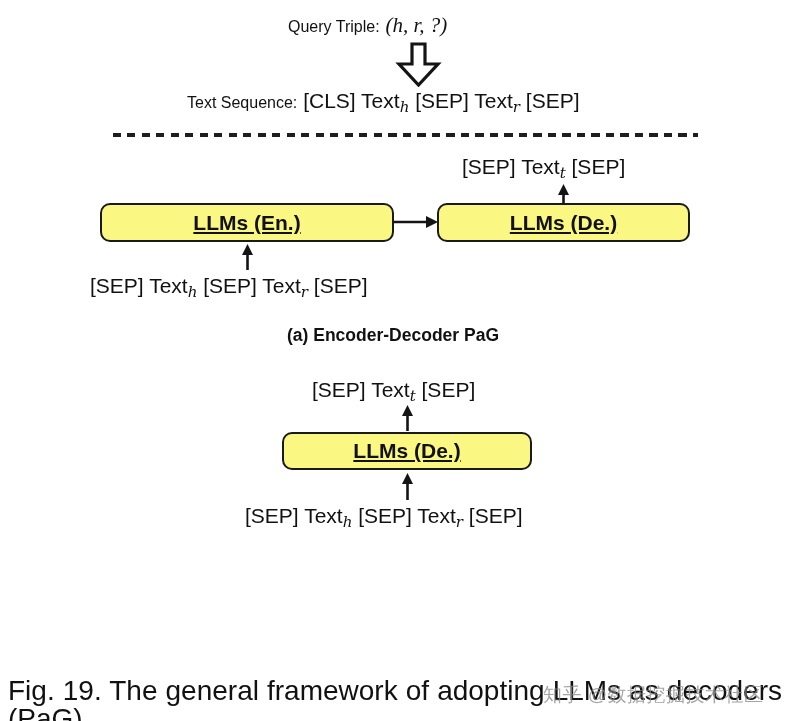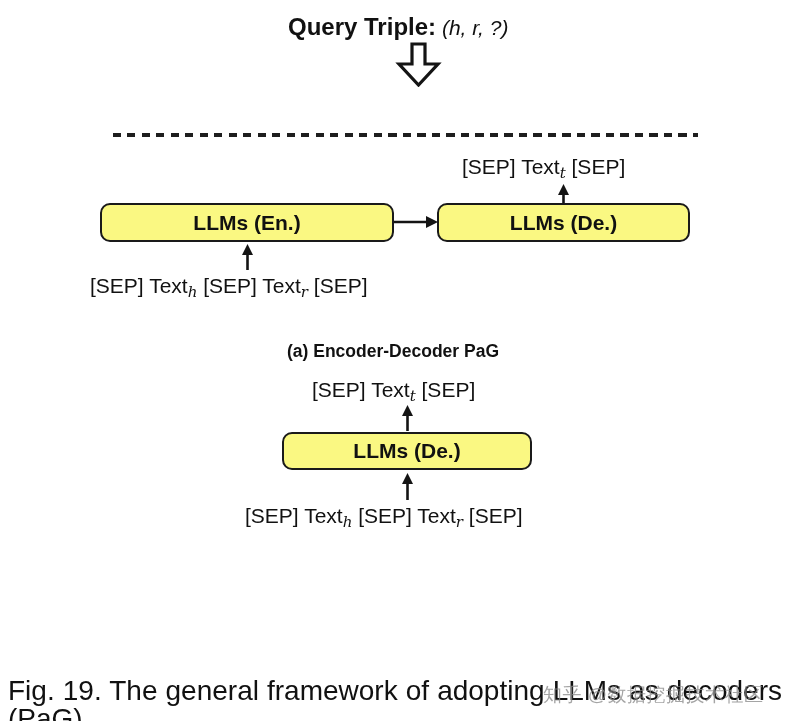--- a/index.html
+++ b/index.html
@@ -18,23 +18,23 @@
     font-family: "Liberation Sans", sans-serif;
     color: var(--text);
   }
   .abs { position: absolute; }
   .seq {
     position: absolute;
     font-size: 21px;
     white-space: nowrap;
     color: var(--text);
   }
-  .blabel { font-weight: bold; font-size: 24px; }
+  .blabel { font-weight: normal; font-size: 16px; }
   .math {
-    font-family: Liberation Sans, sans-serif;
+    font-family: Liberation Serif, serif;
     font-style: italic;
     font-size: 21px;
   }
   .msub {
     font-family: "DejaVu Serif", serif;
     font-style: italic;
     font-size: 15px;
     vertical-align: -4px;
   }
   .llm-box {
@@ -42,28 +42,28 @@
     background: var(--box-fill);
     border: 2.5px solid var(--box-border);
     border-radius: 10px;
     box-sizing: border-box;
     display: flex;
     align-items: center;
     justify-content: center;
     font-weight: bold;
     font-size: 21px;
     color: var(--text);
+    text-decoration: underline;
   }
   .subcap {
     position: absolute;
     font-weight: bold;
     font-size: 17.5px;
     white-space: nowrap;
     color: var(--text);
-    margin-top: 16px;
   }
   .dashed {
     position: absolute;
     height: 3.5px;
     background: repeating-linear-gradient(90deg, #1e1e1e 0 8px, transparent 8px 14.5px);
   }
   #fig-caption {
     position: absolute;
     left: 8px;
     top: 638px;
@@ -95,20 +95,23 @@
     <span class="blabel">Query Triple:</span>
     <span class="math">(h, r, ?)</span>
   </div>
 
   <div class="abs" style="left:395px; top:42px;">
     <svg width="47" height="45" viewBox="0 0 47 45">
       <path d="M17 2 H30 V22 H43 L23.5 43 L4 22 H17 Z" fill="#ffffff" stroke="#141414" stroke-width="3.2" stroke-linejoin="miter"></path>
     </svg>
   </div>
 
+  <div class="seq" style="left:187px; top:89px;">
+    <span class="blabel">Text Sequence:</span><span> [CLS] Text</span><span class="msub">h</span><span> [SEP] Text</span><span class="msub">r</span><span> [SEP]</span>
+  </div>
 
   <div class="dashed" style="left:113px; top:133px; width:585px;"></div>
 
   <div class="seq" style="left:462px; top:155px;">
     <span>[SEP] Text</span><span class="msub">t</span><span> [SEP]</span>
   </div>
 
   <div class="abs" style="left:557px; top:184px;">
     <svg width="13" height="20" viewBox="0 0 13 20">
       <line x1="6.5" y1="9" x2="6.5" y2="20" stroke="#141414" stroke-width="2.6"></line>

